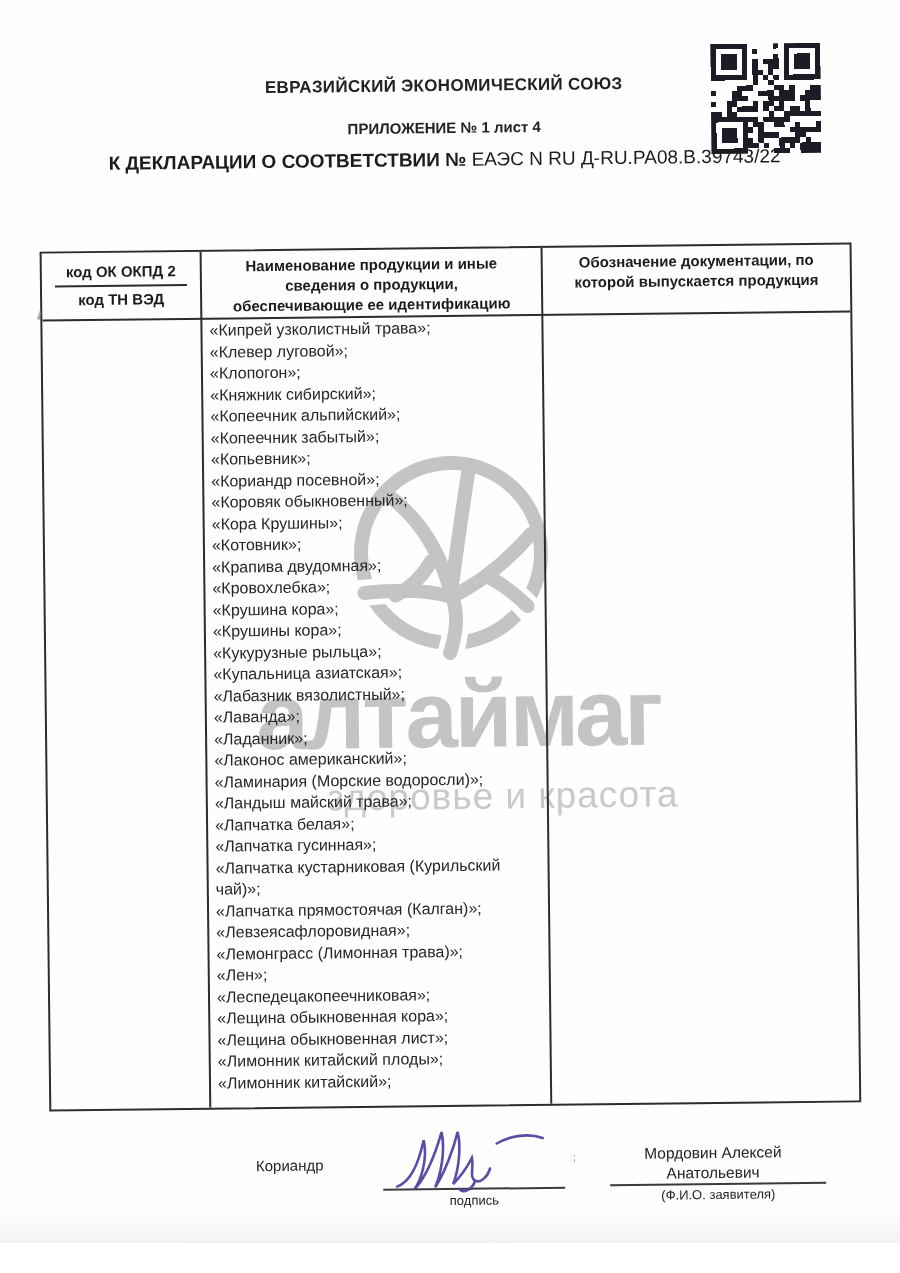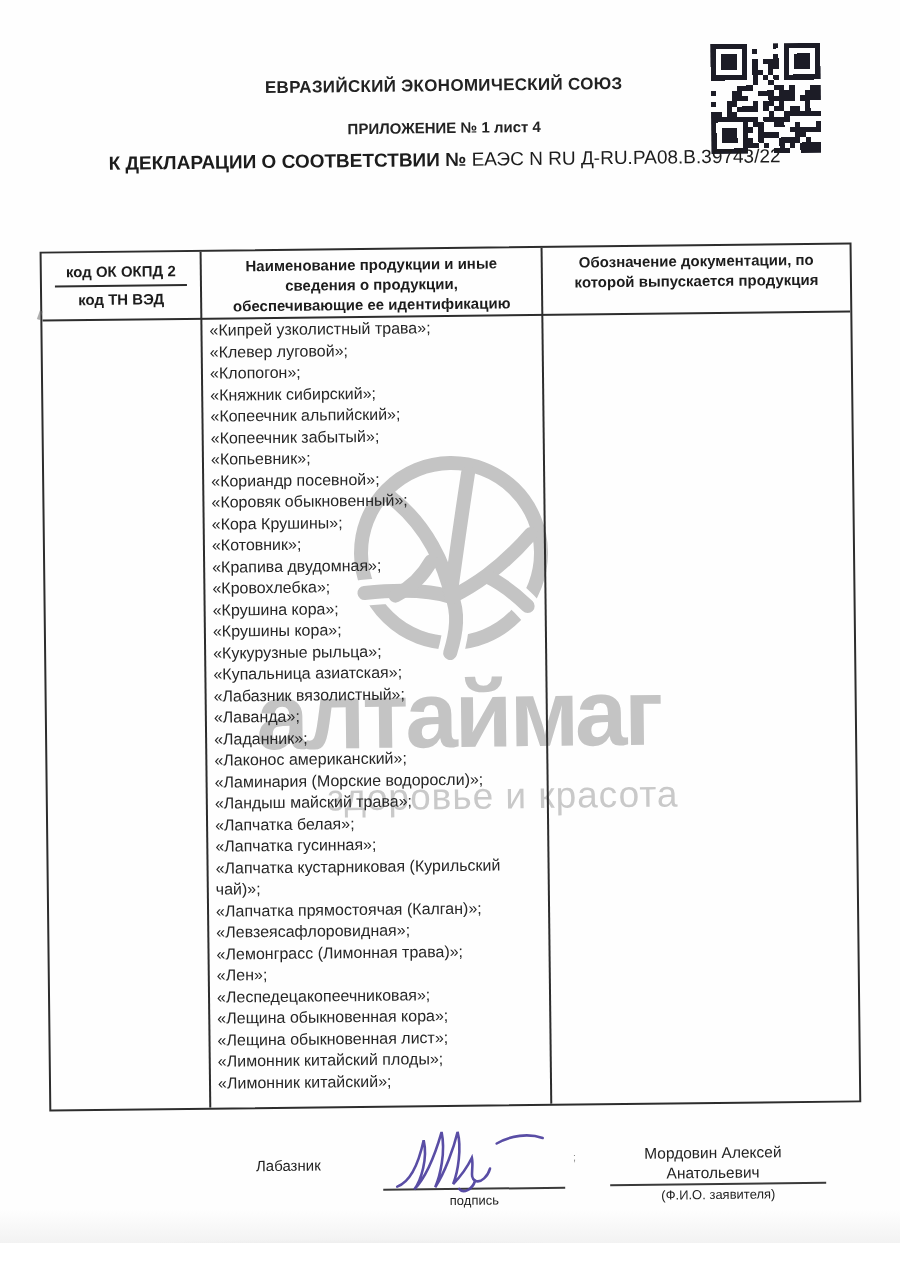--- a/index.html
+++ b/index.html
@@ -416,21 +416,21 @@
           <div class="product-line">«Лемонграсс (Лимонная трава)»;</div>
           <div class="product-line">«Лен»;</div>
           <div class="product-line">«Леспедецакопеечниковая»;</div>
           <div class="product-line">«Лещина обыкновенная кора»;</div>
           <div class="product-line">«Лещина обыкновенная лист»;</div>
           <div class="product-line">«Лимонник китайский плоды»;</div>
           <div class="product-line">«Лимонник китайский»;</div>
         </div>
     </div>
 
-    <div class="sig-label">Лабазник</div>
+    <div class="sig-label">Кориандр</div>
 
     <svg class="sig-ink" viewBox="0 0 180 72" fill="none" stroke="#4c3f9e" stroke-width="2.6" stroke-linecap="round" opacity="0.92">
       <path d="M 6 62 C 18 58 27 42 33 16 C 37 34 30 56 23 65 C 36 52 45 28 51 8 C 55 28 49 52 44 63 C 54 48 63 24 67 8 C 71 24 67 48 62 60 C 70 52 77 42 81 34 C 83 44 78 54 84 57 C 90 60 97 52 99 45"></path>
       <path d="M 84 57 C 81 66 72 70 68 65"></path>
       <path d="M 106 20 C 120 12 138 10 152 15"></path>
     </svg>
     <div class="sig-line"></div>
     <div class="sig-caption">подпись</div>
 
     <div class="fio">

